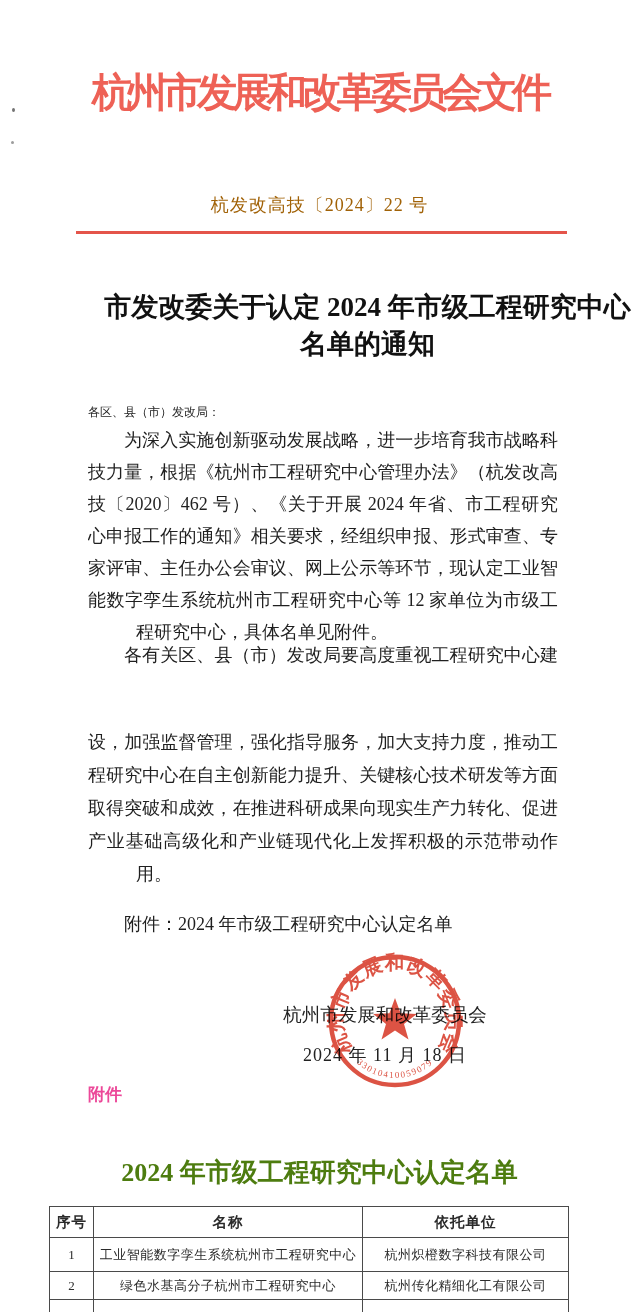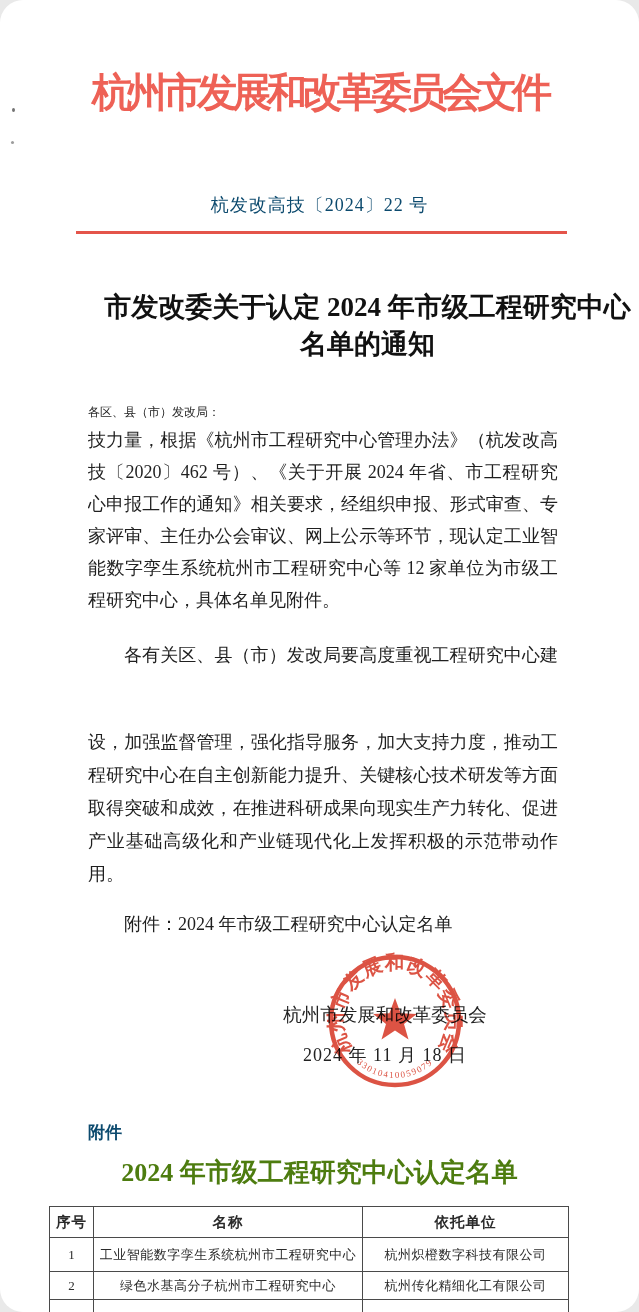--- a/index.html
+++ b/index.html
@@ -1,54 +1,53 @@
 <!DOCTYPE html>
 <html><head>
 <meta charset="utf-8">
 <style>
   html,body { margin:0; padding:0; background:#e9e9e9; }
   .page {
     position:relative; width:639px; height:1312px; margin:0 auto;
     background:#ffffff; overflow:hidden;
     font-family:"Liberation Serif","DejaVu Serif",serif;
     color:#1f1f1f;
-    border-radius:23px;
   }
   .speck { position:absolute; background:#5a5a5a; border-radius:50%; opacity:.85; }
   .speck.s1 { left:12px; top:108px; width:3px; height:4px; }
   .speck.s2 { left:11px; top:141px; width:3px; height:3px; opacity:.6; }
 
   .org-title {
     position:absolute; top:67px; left:0; width:639px; height:52px; line-height:52px;
     text-align:center; font-size:40px; font-weight:bold; color:#ee6156;
     letter-spacing:-5px; white-space:nowrap;
   }
   .doc-number {
     position:absolute; top:192px; left:0; width:639px; height:26px; line-height:26px;
-    text-align:center; font-size:18px; letter-spacing:1px; color:#0c4a6e;
+    text-align:center; font-size:18px; letter-spacing:1px; color:#a16207;
   }
   .red-rule { position:absolute; top:231px; left:76px; width:491px; height:3px; background:#e4544a; }
 
   .doc-title {
     position:absolute; top:289px; left:0; width:639px; text-align:center;
     font-size:27px; font-weight:bold; line-height:37px; color:#111;margin-left:48px;
   }
 
   .salutation { position:absolute; top:398px; left:88px; width:470px; height:28px; line-height:28px; font-size:12px; }
 
   .p1  { position:absolute; top:424px; left:88px; width:470px; }
   .p2a { position:absolute; top:639px; left:88px; width:470px; }
   .p2b { position:absolute; top:726px; left:88px; width:470px; }
   .bline {
     height:32px; line-height:32px; font-size:18px; overflow:hidden;
     text-align:justify; text-align-last:justify;
   }
   .p2b .bline { height:33px; line-height:33px; }
   .bline.indent { text-indent:2em; }
-  .bline.last { text-align-last:left; }
+  .bline.last { text-align-last:left;margin-left:48px; }
 
   .attach-ref {
     position:absolute; top:908px; left:88px; width:470px; height:33px; line-height:33px;
     font-size:18px; text-indent:2em;
   }
 
   .signature {
     position:absolute; top:1003px; left:160px; width:450px; height:24px; line-height:24px;
     text-align:center; font-size:18.5px; color:#222;
   }
@@ -56,22 +55,22 @@
     position:absolute; top:1043px; left:160px; width:450px; height:24px; line-height:24px;
     text-align:center; font-size:18px; letter-spacing:1px; color:#222;
   }
 
   .seal { position:absolute; left:310px; top:936px; width:170px; height:170px; mix-blend-mode:multiply; opacity:.9; }
   .seal text { font-family:"Liberation Serif","DejaVu Serif",serif; fill:#d8402f; }
   .seal .arc-text { font-size:19.5px; font-weight:bold; letter-spacing:1px; }
   .seal .serial-text { font-size:9px; letter-spacing:1.5px; }
 
   .attach-label {
-    position:absolute; top:1122px; left:88px; height:22px; line-height:22px;
-    font-size:17px; font-weight:600; color:#0c4a6e;
+    position:absolute; top:1084px; left:88px; height:22px; line-height:22px;
+    font-size:17px; font-weight:600; color:#ec4899;
     font-family:Liberation Serif, serif;
   }
   .attach-title {
     position:absolute; top:1156px; left:0; width:639px; height:34px; line-height:34px;
     text-align:center; font-size:26px; font-weight:bold; color:#4d7c0f;
   }
 
   .roster {
     position:absolute; top:1206px; left:49px; width:519px;
     border-collapse:collapse; table-layout:fixed; color:#2b2b2b;
@@ -100,20 +99,21 @@
   <div class="red-rule"></div>
 
   <div class="doc-title">
     <div>市发改委关于认定 2024 年市级工程研究中心</div>
     <div>名单的通知</div>
   </div>
 
   <div class="salutation">各区、县（市）发改局：</div>
 
   <div class="p1">
+    <div class="bline indent">为深入实施创新驱动发展战略，进一步培育我市战略科</div>
     <div class="bline">技力量，根据《杭州市工程研究中心管理办法》（杭发改高</div>
     <div class="bline">技〔2020〕462 号）、《关于开展 2024 年省、市工程研究中</div>
     <div class="bline">心申报工作的通知》相关要求，经组织申报、形式审查、专</div>
     <div class="bline">家评审、主任办公会审议、网上公示等环节，现认定工业智</div>
     <div class="bline">能数字孪生系统杭州市工程研究中心等 12 家单位为市级工</div>
     <div class="bline last">程研究中心，具体名单见附件。</div>
   </div>
 
   <div class="p2a">
     <div class="bline indent">各有关区、县（市）发改局要高度重视工程研究中心建</div>

